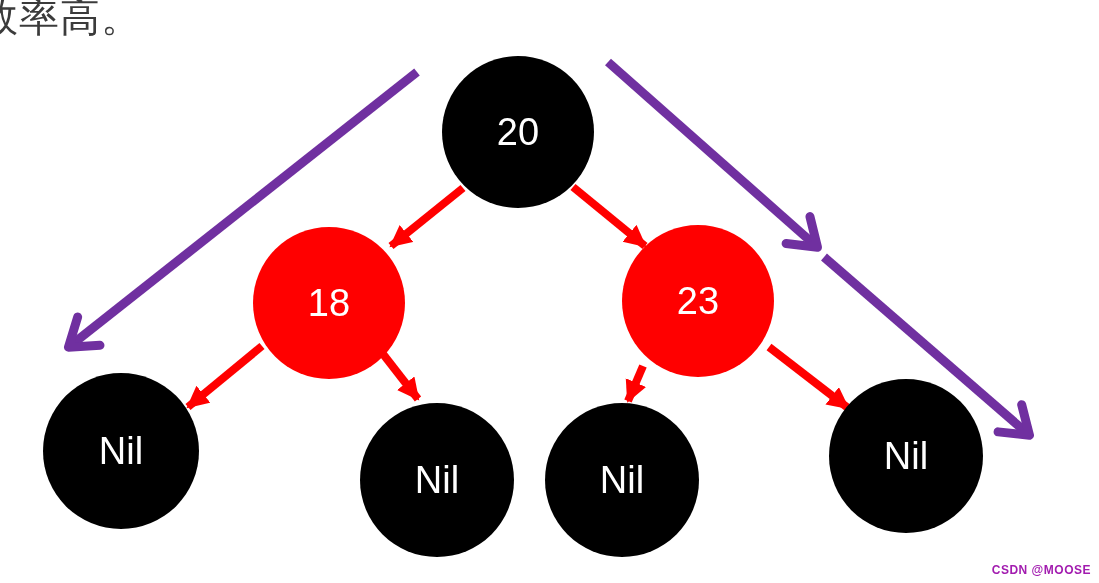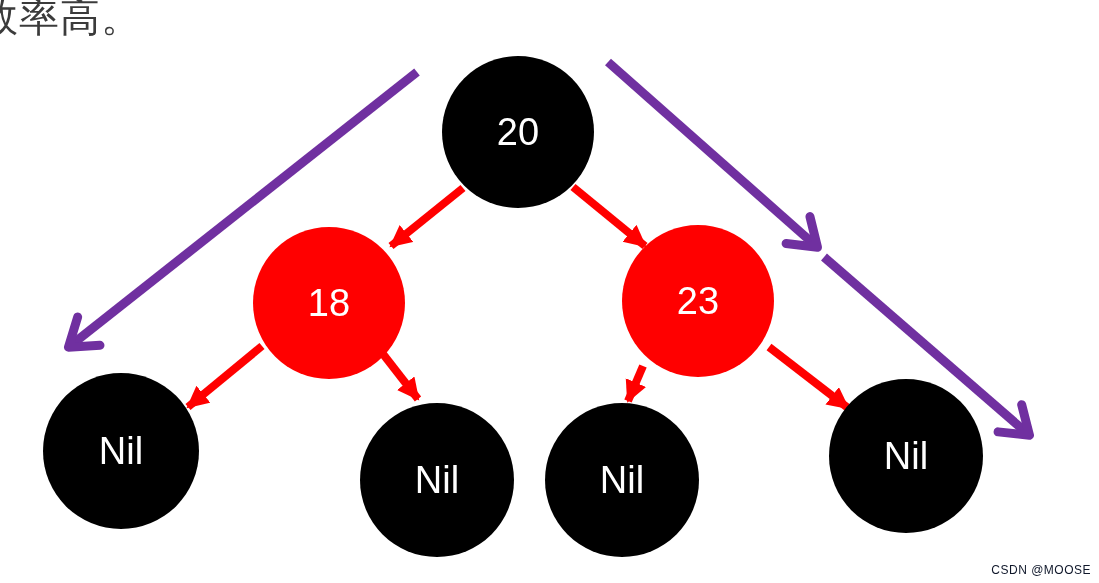--- a/index.html
+++ b/index.html
@@ -101,15 +101,15 @@
           <circle cx="622" cy="480" r="77" fill="#000000"></circle>
           <text x="622" y="480" dy="0.35em" text-anchor="middle" class="node-label" fill="#ffffff">Nil</text>
         </g>
         <g>
           <circle cx="906" cy="456" r="77" fill="#000000"></circle>
           <text x="906" y="456" dy="0.35em" text-anchor="middle" class="node-label" fill="#ffffff">Nil</text>
         </g>
       </g>
   </svg>
 
-  <div class="watermark" style="color: #0f172a;">CSDN @MOOSE</div>
+  <div class="watermark" style="color: #a21caf; font-weight: bold;">CSDN @MOOSE</div>
 
 </div>
 
 </body></html>

